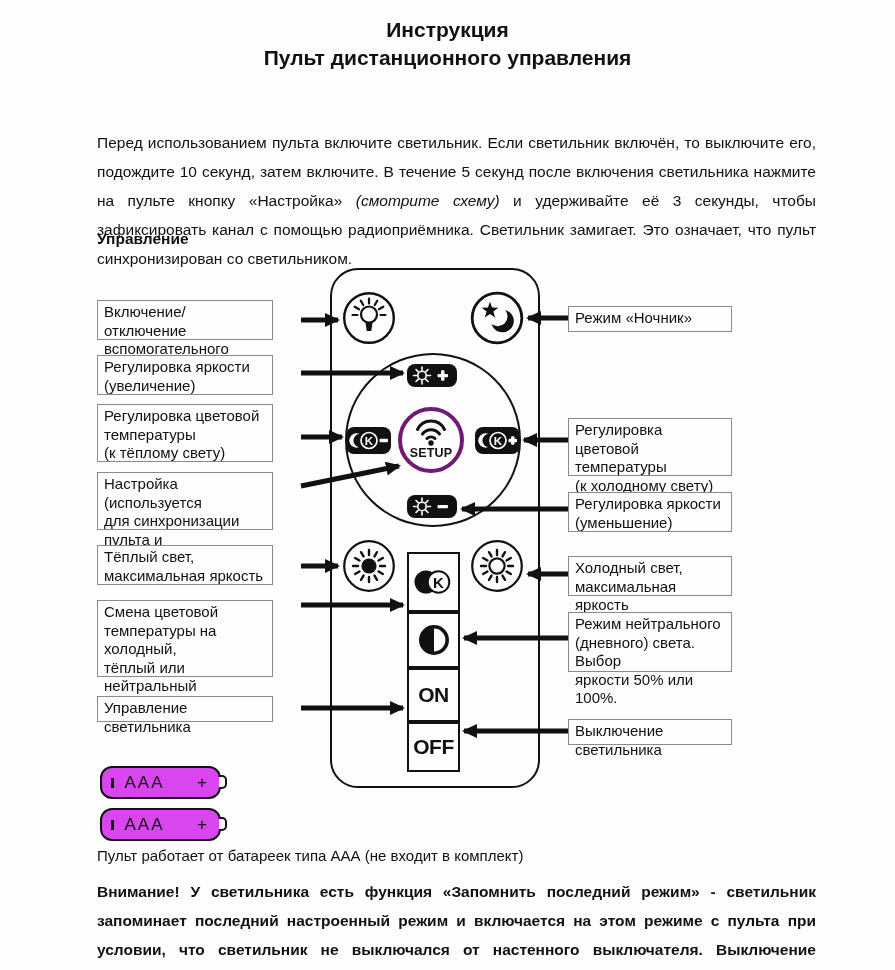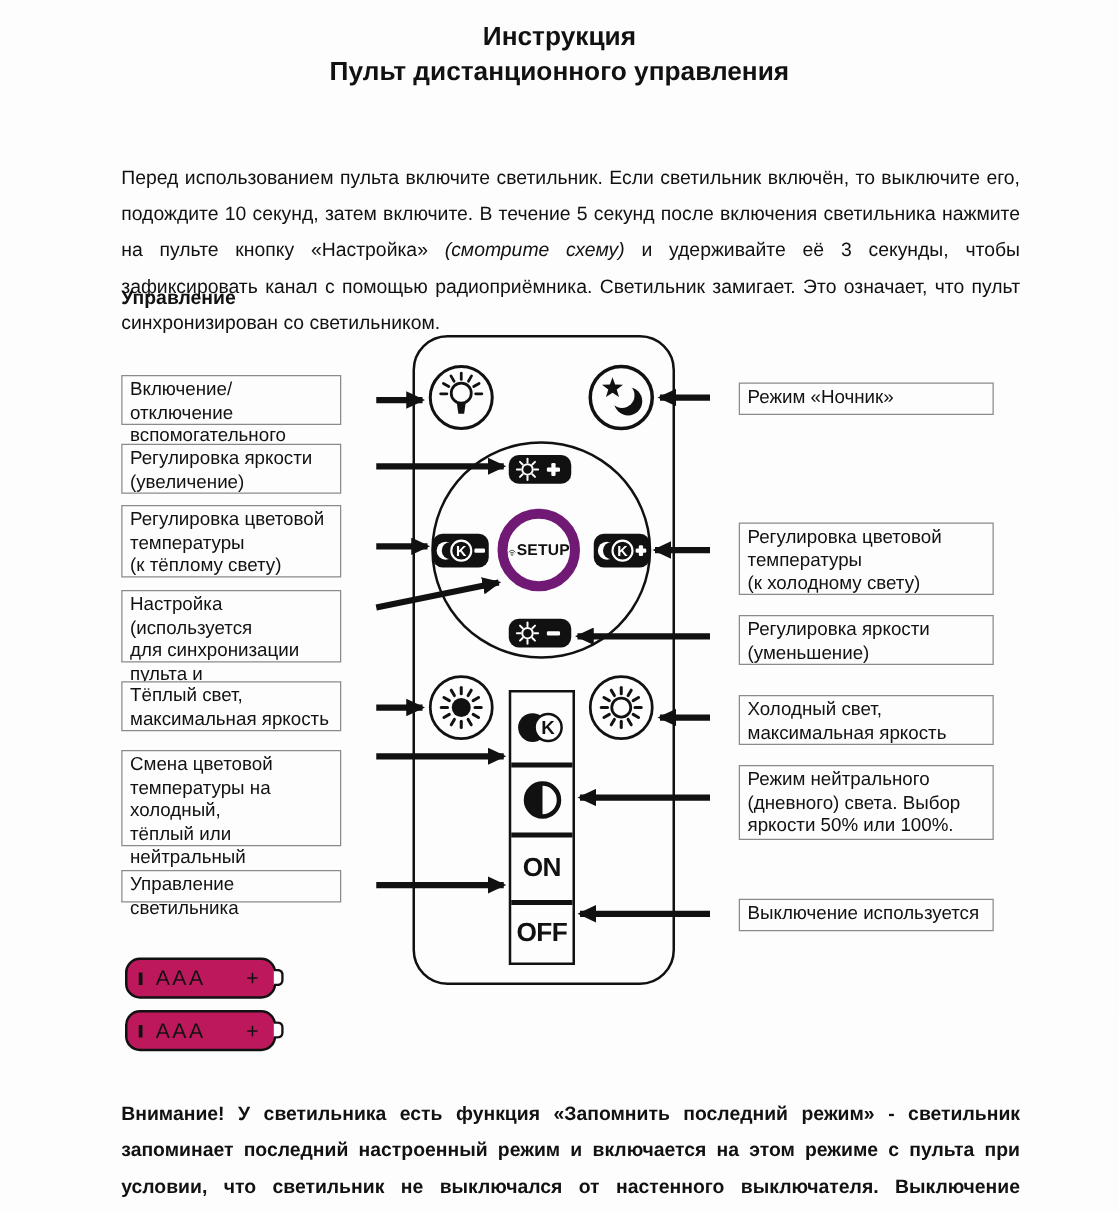--- a/index.html
+++ b/index.html
@@ -17,54 +17,54 @@
   .bodytext{left:97px;width:719px;font-size:15.5px;line-height:29px;
             text-align:justify;}
   .warning{font-weight:bold;}
   
   .lbox{
     background:#fdfdfd;border:1px solid #8a8a8a;
     font-size:15px;line-height:18.6px;padding:2px 6px;
     white-space:pre-line;box-sizing:border-box;z-index:4;
   }
   .lbox.left{left:97px;width:176px;}
-  .lbox.right{left:591px;width:204px;}
+  .lbox.right{left:568px;width:164px;}
   
   .remote{
     left:330px;top:268px;width:210px;height:520px;
     border:2px solid #111;border-radius:28px;background:#fdfdfd;
     box-sizing:border-box;z-index:1;
   }
   .bigring{
     left:345px;top:353px;width:176px;height:174px;border:2px solid #111;
     border-radius:50%;box-sizing:border-box;z-index:2;background:#fdfdfd;
   }
   .iconwrap{z-index:3;}
   .blackbtn{
     background:#111;border-radius:8px;z-index:3;
     display:flex;align-items:center;justify-content:center;
   }
   .setupbtn{
-    left:398px;top:407px;width:66px;height:66px;border:8px solid #701a75;
+    left:398px;top:407px;width:66px;height:66px;border:4px solid #701a75;
     border-radius:50%;background:#fdfdfd;box-sizing:border-box;z-index:3;
-    display:flex;flex-direction:row;align-items:center;justify-content:flex-start;
+    display:flex;flex-direction:column;align-items:center;justify-content:flex-start;
   }
   .setuplabel{font-size:12.5px;font-weight:bold;margin-top:-1px;letter-spacing:0.2px;}
   .column{
     left:407px;top:552px;width:53px;height:220px;border:2px solid #111;
     background:#fdfdfd;box-sizing:border-box;z-index:3;
   }
   .cell{position:absolute;left:0;width:49px;display:flex;
         align-items:center;justify-content:center;}
   .divider{position:absolute;left:0;width:49px;height:4px;background:#111;}
   .onoff{font-size:21px;font-weight:bold;letter-spacing:-0.5px;}
   
   .battery{
     left:100px;width:121px;height:33px;border:2.5px solid #111;
-    border-radius:12px;background:#be185d;box-sizing:border-box;z-index:2;
+    border-radius:12px;background:#d946ef;box-sizing:border-box;z-index:2;
     display:flex;align-items:center;
   }
   .bat-minus{width:2.5px;height:10px;background:#111;margin-left:9px;}
   .bat-label{font-size:17px;letter-spacing:2px;margin-left:11px;}
   .bat-plus{font-size:17px;margin-left:auto;margin-right:12px;}
   .bat-nub{
     position:absolute;right:-8px;top:7px;width:8px;height:14px;
     border:2.5px solid #111;border-left:none;border-radius:0 5px 5px 0;
     background:#fdfdfd;box-sizing:border-box;
   }
@@ -252,21 +252,21 @@
   <div class="abs lbox right" style="top:418px;height:58px">Регулировка цветовой
 температуры
 (к холодному свету)</div>
   <div class="abs lbox right" style="top:492px;height:40px">Регулировка яркости
 (уменьшение)</div>
   <div class="abs lbox right" style="top:556px;height:40px">Холодный свет,
 максимальная яркость</div>
   <div class="abs lbox right" style="top:612px;height:60px">Режим нейтрального
 (дневного) света. Выбор
 яркости 50% или 100%.</div>
-  <div class="abs lbox right" style="top:719px;height:26px">Выключение используется</div>
+  <div class="abs lbox right" style="top:719px;height:26px">Выключение светильника</div>
 
   <svg class="abs arrows" width="895" height="970" viewBox="0 0 895 970">
     <defs>
       <marker id="ah" markerUnits="userSpaceOnUse" markerWidth="16" markerHeight="14" refX="13" refY="7" orient="auto">
         <path d="M0,0 L15,7 L0,14 Z" fill="#111"></path>
       </marker>
     </defs>
     <g stroke="#111" stroke-width="5" marker-end="url(#ah)">
       <line x1="301" y1="320" x2="338" y2="320"></line>
       <line x1="301" y1="373" x2="403" y2="373"></line>
@@ -290,16 +290,17 @@
     <div class="bat-plus">+</div>
     <div class="bat-nub"></div>
   </div>
   <div class="abs battery" style="top:808px">
     <div class="bat-minus"></div>
     <div class="bat-label">AAA</div>
     <div class="bat-plus">+</div>
     <div class="bat-nub"></div>
   </div>
 
+  <div class="abs" style="left:97px;top:847px;width:719px;font-size:15px">Пульт работает от батареек типа ААА (не входит в комплект)</div>
 
   <p class="abs bodytext warning" style="top:877px;margin:0">Внимание! У светильника есть функция «Запомнить последний режим» - светильник запоминает последний настроенный режим и включается на этом режиме с пульта при условии, что светильник не выключался от настенного выключателя. Выключение светильника от настенного выключателя сбрасывает настройки, пульт остаётся привязанным.</p>
 
 </div>
 
 </body></html>

